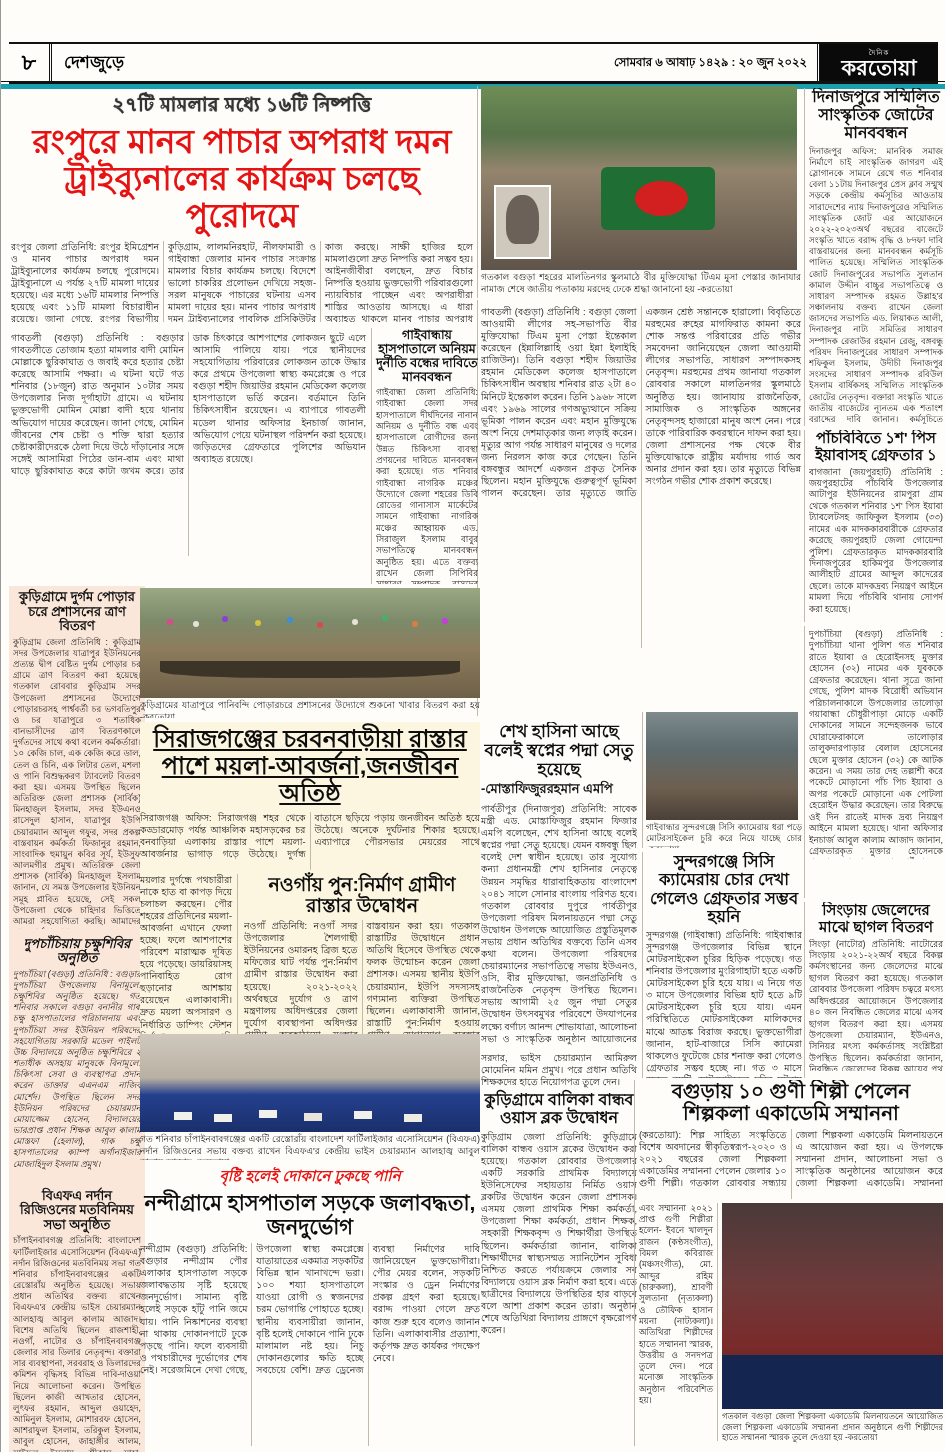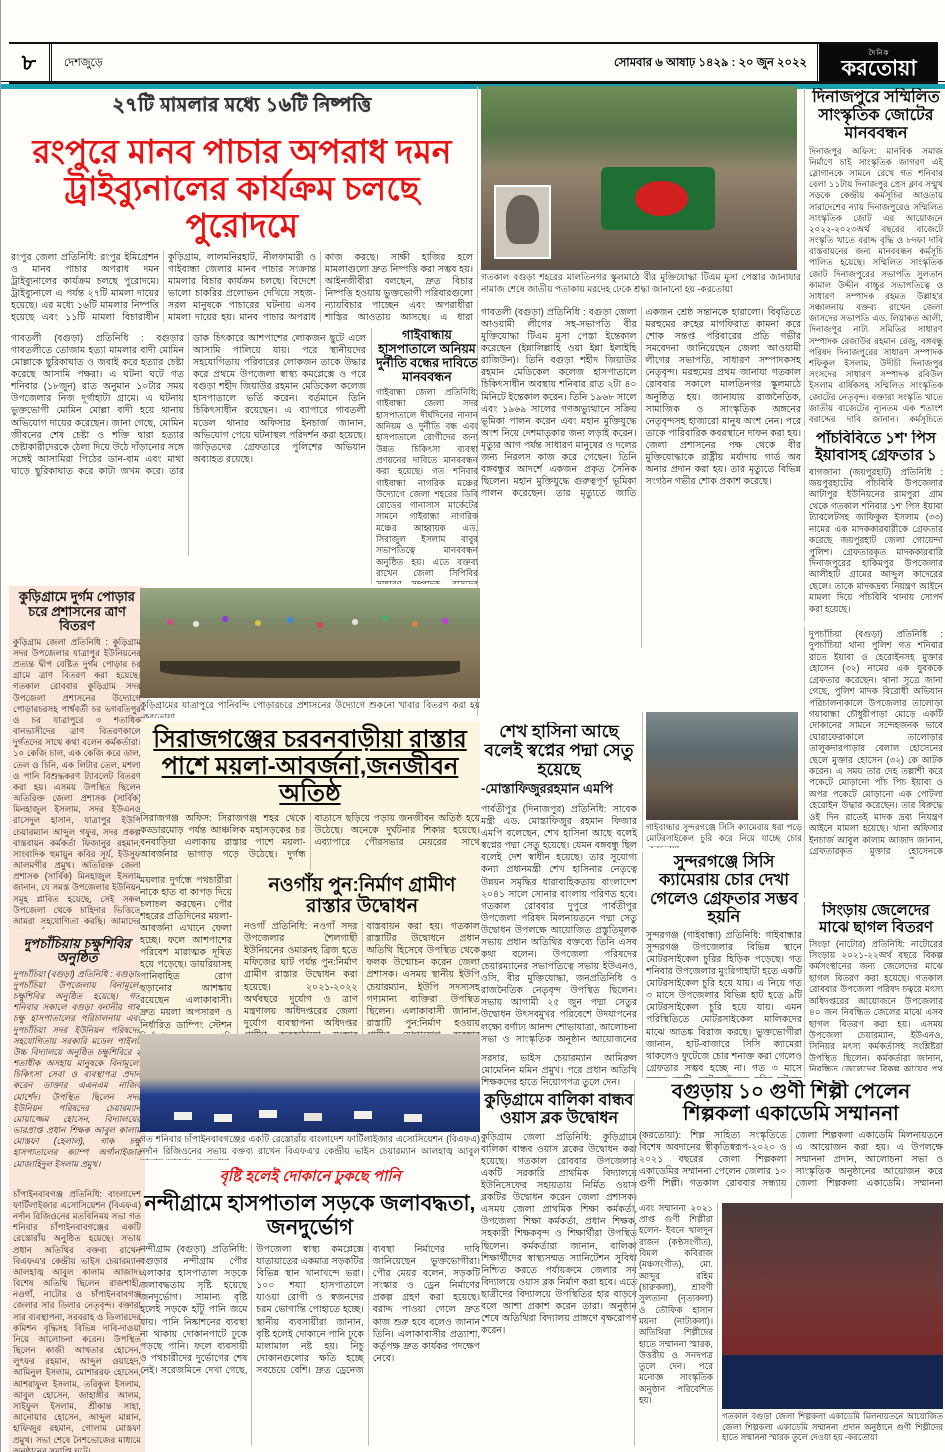--- a/index.html
+++ b/index.html
@@ -3,21 +3,21 @@
 <meta charset="utf-8">
 <style>
   html,body{margin:0;padding:0;background:#c9c9c9;font-family:"Liberation Sans","DejaVu Sans",sans-serif;}
   .page{position:relative;width:945px;height:1452px;margin:0 auto;background:#fefdf9;overflow:hidden;
         border-left:1px solid #999;border-right:1px solid #999;}
   
   .masthead{position:absolute;left:8px;right:8px;top:42px;height:38px;border-top:2px solid #111;
             border-bottom:2px solid #111;display:flex;align-items:stretch;}
   .pageno{width:40px;display:flex;align-items:center;justify-content:center;font-size:22px;font-weight:bold;
           border-right:3px double #111;}
-  .section-name{display:flex;align-items:center;padding:12px 12px;font-size:11px;font-weight:normal;flex:0 0 auto;}
+  .section-name{display:flex;align-items:center;padding:12px 12px;font-size:17px;font-weight:bold;flex:0 0 auto;}
   .mast-spacer{flex:1;}
   .mast-date{display:flex;align-items:center;font-size:11.5px;font-weight:bold;padding-right:10px;}
   .mast-div{border-left:3px double #111;}
   .logo-box{width:118px;background:#0a0a0a;color:#fff;display:flex;flex-direction:column;align-items:center;justify-content:center;line-height:1;}
   .logo-small{font-size:7px;letter-spacing:1px;}
   .logo-main{font-size:21px;font-weight:bold;margin-top:1px;}
   .teal-rule{position:absolute;left:0;right:0;top:84px;height:5px;background:#1a9fae;}
   .teal-rule:after{content:"";position:absolute;left:0;right:0;top:-3px;height:1px;background:#111;}
   
   .abs{position:absolute;overflow:hidden;}
@@ -66,21 +66,21 @@
     <div class="mast-div"></div>
     <div class="logo-box">
       <span class="logo-small">দৈনিক</span>
       <span class="logo-main">করতোয়া</span>
     </div>
   </div>
   <div class="teal-rule"></div>
 
   <div class="abs" style="left:10px;top:90px;width:462px;height:232px;">
     <div class="kicker-top">২৭টি মামলার মধ্যে ১৬টি নিষ্পত্তি</div>
-    <div class="headline red-head" style="font-size:33px;margin:12px 0 6px;">রংপুরে মানব পাচার অপরাধ দমন ট্রাইব্যুনালের কার্যক্রম চলছে পুরোদমে</div>
+    <div class="headline red-head" style="font-size:33px;margin:2px 0 6px;">রংপুরে মানব পাচার অপরাধ দমন ট্রাইব্যুনালের কার্যক্রম চলছে পুরোদমে</div>
     <div class="body-text cols-3" style="height:134px;">রংপুর জেলা প্রতিনিধি: রংপুর ইমিগ্রেশন ও মানব পাচার অপরাধ দমন ট্রাইব্যুনালের কার্যক্রম চলছে পুরোদমে। ট্রাইব্যুনালে এ পর্যন্ত ২৭টি মামলা দায়ের হয়েছে। এর মধ্যে ১৬টি মামলার নিষ্পত্তি হয়েছে এবং ১১টি মামলা বিচারাধীন রয়েছে। জানা গেছে, রংপুর বিভাগীয় শহরে মানব পাচার অপরাধ দমন ট্রাইব্যুনাল প্রতিষ্ঠার পর থেকে রংপুর, কুড়িগ্রাম, লালমনিরহাট, নীলফামারী ও গাইবান্ধা জেলার মানব পাচার সংক্রান্ত মামলার বিচার কার্যক্রম চলছে। বিদেশে ভালো চাকরির প্রলোভন দেখিয়ে সহজ-সরল মানুষকে পাচারের ঘটনায় এসব মামলা দায়ের হয়। মানব পাচার অপরাধ দমন ট্রাইব্যুনালের পাবলিক প্রসিকিউটর জানান, ভুক্তভোগীদের দ্রুত ন্যায়বিচার নিশ্চিত করতে ট্রাইব্যুনাল নিরলসভাবে কাজ করছে। সাক্ষী হাজির হলে মামলাগুলো দ্রুত নিষ্পত্তি করা সম্ভব হয়। আইনজীবীরা বলছেন, দ্রুত বিচার নিষ্পত্তি হওয়ায় ভুক্তভোগী পরিবারগুলো ন্যায়বিচার পাচ্ছেন এবং অপরাধীরা শাস্তির আওতায় আসছে। এ ধারা অব্যাহত থাকলে মানব পাচার অপরাধ অনেকাংশে কমে আসবে বলে মনে করছেন সংশ্লিষ্টরা।</div>
   </div>
 
   <div class="abs" style="left:476px;top:86px;width:320px;height:212px;border-left:1px solid #c2b9a8;padding-left:3px;">
     <div class="photo ph-janaza" style="width:316px;height:184px;">
       <div class="flag"></div>
       <div class="portrait"></div>
     </div>
     <div class="caption" style="margin-top:2px;">গতকাল বগুড়া শহরের মালতিনগর স্কুলমাঠে বীর মুক্তিযোদ্ধা টিএম মুসা পেস্তার জানাযার নামাজ শেষে জাতীয় পতাকায় মরদেহ ঢেকে শ্রদ্ধা জানানো হয় -করতোয়া</div>
   </div>
@@ -101,20 +101,21 @@
   <div class="abs rail" style="left:8px;top:586px;width:128px;height:860px;padding:4px 4px;">
     <div>
       <div class="headline" style="font-size:13px;">কুড়িগ্রামে দুর্গম পোড়ার চরে প্রশাসনের ত্রাণ বিতরণ</div>
       <div class="body-text" style="height:292px;font-size:8.6px;margin-top:3px;">কুড়িগ্রাম জেলা প্রতিনিধি : কুড়িগ্রাম সদর উপজেলার যাত্রাপুর ইউনিয়নের প্রত্যন্ত দ্বীপ বেষ্টিত দুর্গম পোড়ার চর গ্রামে ত্রাণ বিতরণ করা হয়েছে। গতকাল রোববার কুড়িগ্রাম সদর উপজেলা প্রশাসনের উদ্যোগে পোড়ারচরসহ পার্শ্ববর্তী চর ভগবতিপুর ও চর যাত্রাপুরে ৩ শতাধিক বানভাসীদের ত্রাণ বিতরণকালে দুর্গতদের সাথে কথা বলেন কর্মকর্তারা। ১০ কেজি চাল, এক কেজি করে ডাল, তেল ও চিনি, এক লিটার তেল, মশলা ও পানি বিশুদ্ধকরণ ট্যাবলেট বিতরণ করা হয়। এসময় উপস্থিত ছিলেন অতিরিক্ত জেলা প্রশাসক (সার্বিক) মিনহাজুল ইসলাম, সদর ইউএনও রাসেদুল হাসান, যাত্রাপুর ইউপি চেয়ারম্যান আব্দুল গফুর, সদর প্রকল্প বাস্তবায়ন কর্মকর্তা ফিজানুর রহমান, সাংবাদিক হুমায়ুন কবির সূর্য, ইউসুফ আলমগীর প্রমুখ। অতিরিক্ত জেলা প্রশাসক (সার্বিক) মিনহাজুল ইসলাম জানান, যে সমস্ত উপজেলার ইউনিয়ন সমূহ প্লাবিত হয়েছে, সেই সকল উপজেলা থেকে চাহিদার ভিত্তিতে আমরা সহযোগিতা করছি। আমাদের কাছে পর্যাপ্ত ত্রাণ রয়েছে।</div>
     </div>
     <div style="margin-top:8px;font-style:italic;">
       <div class="headline" style="font-size:13px;">দুপচাঁচিয়ায় চক্ষুশিবির অনুষ্ঠিত</div>
       <div class="body-text" style="height:212px;font-size:8.6px;margin-top:3px;">দুপচাঁচিয়া (বগুড়া) প্রতিনিধি : বগুড়ার দুপচাঁচিয়া উপজেলায় বিনামূল্যে চক্ষুশিবির অনুষ্ঠিত হয়েছে। গত শনিবার সকালে বগুড়া বনানীর গাক চক্ষু হাসপাতালের পরিচালনায় এবং দুপচাঁচিয়া সদর ইউনিয়ন পরিষদের সহযোগিতায় সরকারি মডেল পাইলট উচ্চ বিদ্যালয়ে অনুষ্ঠিত চক্ষুশিবিরে ২ শতাধীক অসহায় মানুষকে বিনামূল্যে চিকিৎসা সেবা ও ব্যবস্থাপত্র প্রদান করেন ডাক্তার এএনএম নাজিব মোর্শেদ। উপস্থিত ছিলেন সদর ইউনিয়ন পরিষদের চেয়ারম্যান মোয়াজ্জেম হোসেন, বিদ্যালয়ের ভারপ্রাপ্ত প্রধান শিক্ষক আবুল কালাম মোস্তফা (হেলাল), গাক চক্ষু হাসপাতালের ক্যাম্প অর্গানাইজার মোজাহিদুল ইসলাম প্রমুখ।</div>
     </div>
     <div style="margin-top:8px;">
+      <div class="headline" style="font-size:13px;">বিএফএ নর্দান রিজিওনের মতবিনিময় সভা অনুষ্ঠিত</div>
       <div class="body-text" style="height:264px;font-size:8.6px;margin-top:3px;">চাঁপাইনবাবগঞ্জ প্রতিনিধি: বাংলাদেশ ফার্টিলাইজার এসোসিয়েশন (বিএফএ) নর্দান রিজিওনের মতবিনিময় সভা গত শনিবার চাঁপাইনবাবগঞ্জের একটি রেস্তোরাঁয় অনুষ্ঠিত হয়েছে। সভায় প্রধান অতিথির বক্তব্য রাখেন বিএফএ'র কেন্দ্রীয় ভাইস চেয়ারম্যান আলহাজ্ব আবুল কালাম আজাদ। বিশেষ অতিথি ছিলেন রাজশাহী, নওগাঁ, নাটোর ও চাঁপাইনবাবগঞ্জ জেলার সার ডিলার নেতৃবৃন্দ। বক্তারা সার ব্যবস্থাপনা, সরবরাহ ও ডিলারদের কমিশন বৃদ্ধিসহ বিভিন্ন দাবি-দাওয়া নিয়ে আলোচনা করেন। উপস্থিত ছিলেন কাজী আখতার হোসেন, লুৎফর রহমান, আব্দুল ওয়াহেদ, আমিনুল ইসলাম, মোশাররফ হোসেন, আশরাফুল ইসলাম, তরিকুল ইসলাম, আবুল হোসেন, জাহাঙ্গীর আলম, সাইফুল ইসলাম, শ্রীকান্ত সাহা, আনোয়ার হোসেন, আব্দুল মান্নান, হাফিজুর রহমান, গোলাম মোস্তফা প্রমুখ। সভা শেষে নৈশভোজের মাধ্যমে অনুষ্ঠানের সমাপ্তি ঘটে।</div>
     </div>
   </div>
 
   <div class="abs" style="left:139px;top:588px;width:340px;height:130px;">
     <div class="photo ph-flood" style="width:340px;height:110px;">
       <div class="boat"></div>
       <div class="crowd-dots"></div>
     </div>
     <div class="caption" style="margin-top:2px;">কুড়িগ্রামের যাত্রাপুরে পানিবন্দি পোড়ারচরে প্রশাসনের উদ্যোগে শুকনো খাবার বিতরণ করা হয় -করতোয়া</div>

